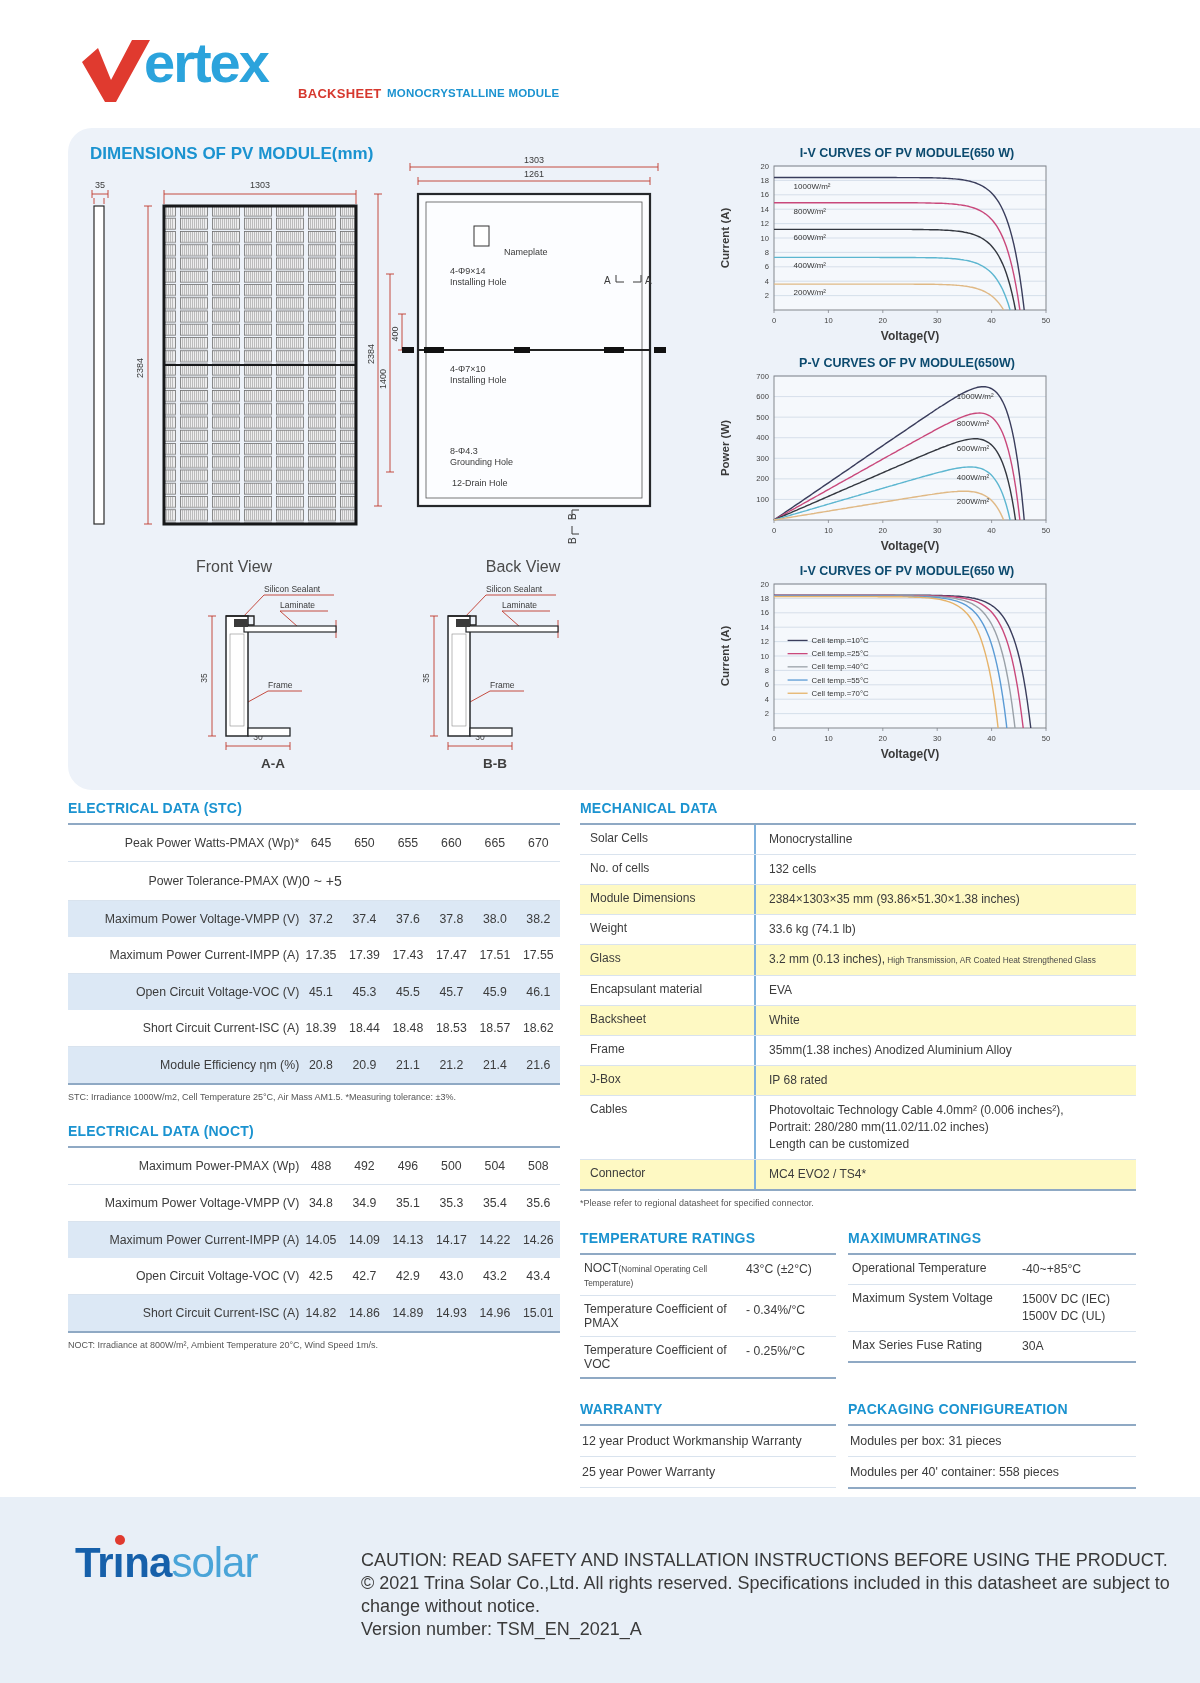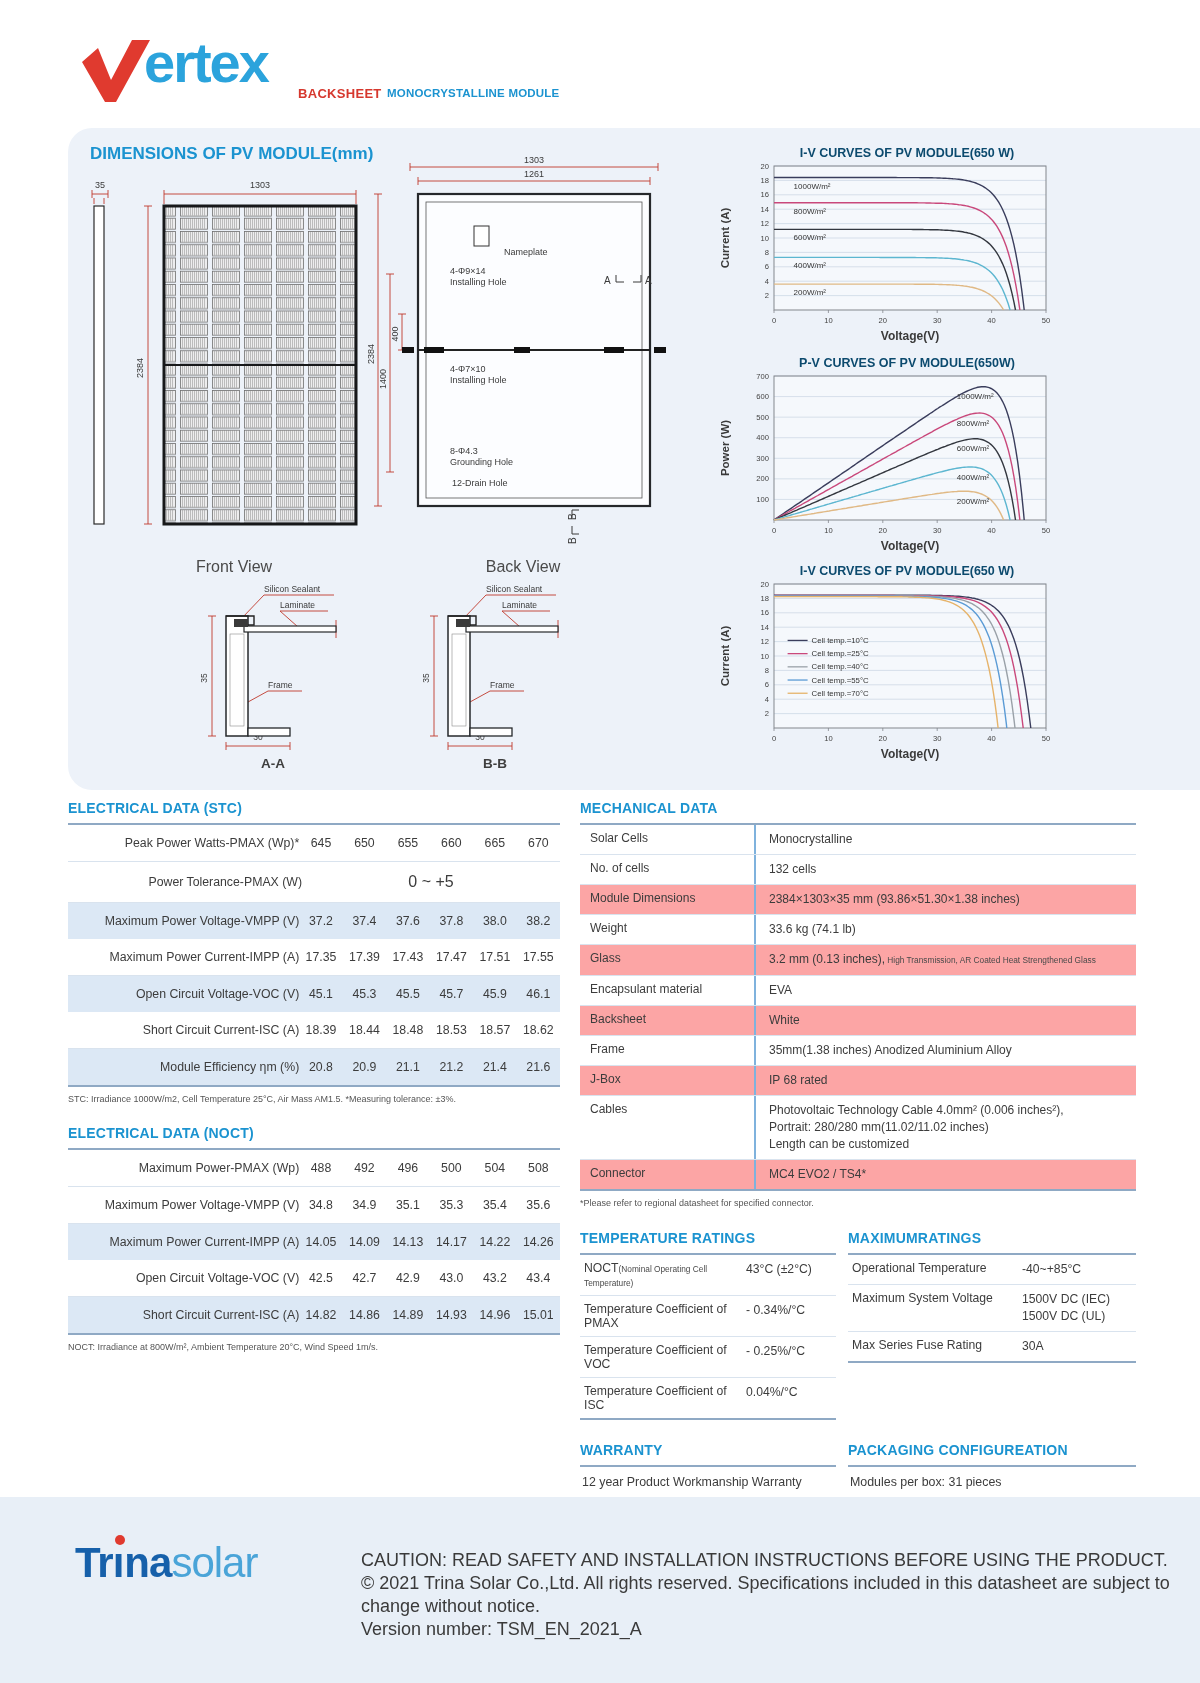--- a/index.html
+++ b/index.html
@@ -41,26 +41,26 @@
   .sec-h{font-size:14px;font-weight:bold;color:#1b93d0;margin:0 0 7px 0;letter-spacing:0.2px;}
   .footnote{font-size:9px;color:#555;margin-top:7px;}
   .gap{height:21px;}
 
   .spec-table{border-top:2px solid #8fa9c4;border-bottom:2px solid #8fa9c4;}
   .sr{display:flex;align-items:center;padding:11px 0;border-bottom:1px solid #d9e3ee;}
   .sr:last-child{border-bottom:none;}
   .sr.stripe{background:#dce8f5;border-bottom:none;}
   .sr-label{width:226px;padding-left:8px;font-size:12.3px;text-align:right;}
   .sr-val{width:44px;text-align:center;font-size:12.3px;}
-  .sr-span{flex:1;text-align:center;font-size:16px;}
+  .sr-span{flex:1;text-align:left;font-size:14px;}
 
   .kv-table{border-top:2px solid #8fa9c4;border-bottom:2px solid #8fa9c4;}
   .kvr{display:flex;border-bottom:1px solid #d9e3ee;}
   .kvr:last-child{border-bottom:none;}
-  .kvr.stripe{background:#fca5a5;justify-content:space-between;}
+  .kvr.stripe{background:#fef9c3;justify-content:space-between;}
   .kv-label{width:160px;padding:6px 4px 6px 10px;font-size:12px;}
   .kv-value{flex:1;border-left:2px solid #7fb2dd;padding:6px 0 6px 13px;font-size:12px;}
   .kv-line{line-height:17px;}
   .tiny{font-size:8.3px;color:#4a4a4a;}
 
   .mini-row{display:flex;gap:12px;margin-top:22px;}
   .mini-a{width:256px;}
   .mini-b{width:288px;}
   .kv2-table{border-top:2px solid #8fa9c4;border-bottom:2px solid #8fa9c4;}
   .kv2-table .kvr{border-bottom:1px solid #d9e3ee;}
@@ -633,26 +633,20 @@
             <div class="kv-value">
               <div class="kv-line">- 0.34%/°C</div>
             </div>
           </div>
           <div class="kvr">
             <div class="kv-label">Temperature Coefficient of VOC</div>
             <div class="kv-value">
               <div class="kv-line">- 0.25%/°C</div>
             </div>
           </div>
-          <div class="kvr">
-            <div class="kv-label">Temperature Coefficient of ISC</div>
-            <div class="kv-value">
-              <div class="kv-line">0.04%/°C</div>
-            </div>
-          </div>
         </div>
     </div>
     <div class="mini-b">
       <h3 class="sec-h">MAXIMUMRATINGS</h3>
       <div class="kv2-table">
           <div class="kvr">
             <div class="kv-label">Operational Temperature</div>
             <div class="kv-value">
               <div class="kv-line">-40~+85°C</div>
             </div>

